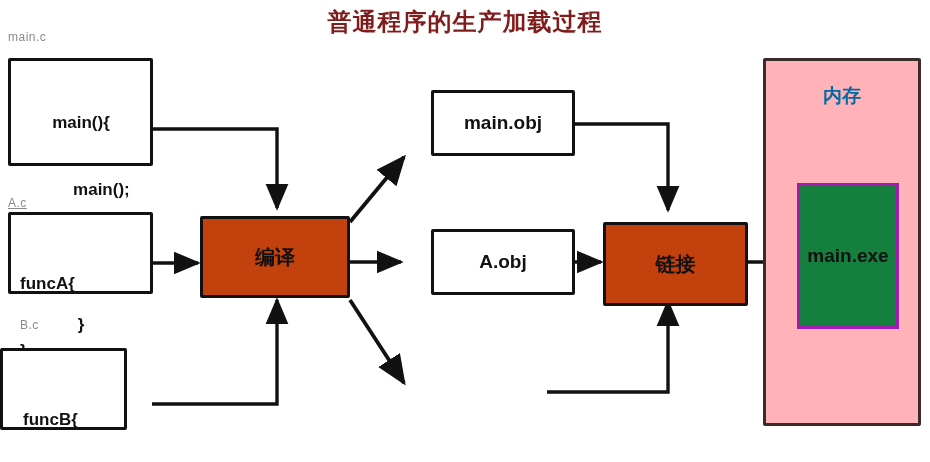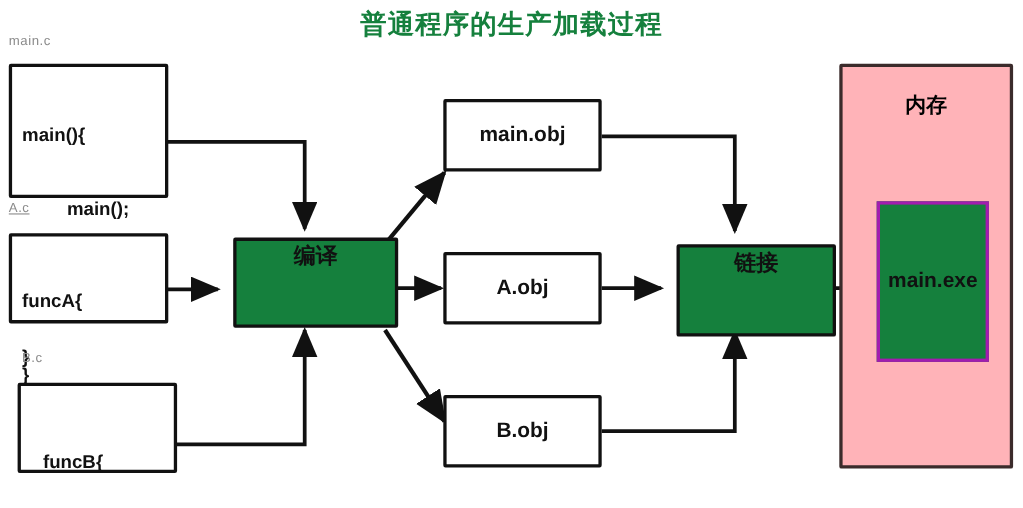--- a/index.html
+++ b/index.html
@@ -26,21 +26,21 @@
     pointer-events: none;
   }
   .title {
     position: absolute;
     left: 0;
     top: 6px;
     width: 930px;
     text-align: center;
     font-size: 24px;
     font-weight: 700;
-    color: #15803d;
+    color: #7f1d1d;
     letter-spacing: 1px;
   }
   .src-label {
     position: absolute;
     font-size: 12px;
     color: #8a8a8a;
     font-weight: 400;
     letter-spacing: 0.5px;
   }
   .box {
@@ -58,45 +58,45 @@
     line-height: 1.32;
     white-space: pre;
   }
   .obj-box {
     display: flex;
     align-items: center;
     justify-content: center;
     font-size: 19px;
     font-weight: 700;
     color: #111111;
+    margin-left: 28px;
   }
   .proc-box {
-    background: #15803d;
+    background: #c2410c;
     display: flex;
-    align-items: flex-start;
+    align-items: center;
     justify-content: center;
     font-size: 20px;
     font-weight: 700;
     color: #111111;
     border: 3px solid #111111;
-    margin-left: 12px;
   }
   .mem-box {
     background: #ffb3b8;
     border: 3px solid #3b2b2b;
   }
   .mem-title {
     position: absolute;
     left: 0;
     top: 22px;
     width: 100%;
     text-align: center;
     font-size: 19px;
     font-weight: 700;
-    color: #000000;
+    color: #0369a1;
   }
   .exe-box {
     position: absolute;
     background: #15803d;
     border: 3px solid #a21caf;
     display: flex;
     align-items: center;
     justify-content: center;
     font-size: 19px;
     font-weight: 700;
@@ -135,56 +135,53 @@
 
     <path d="M547,262 L601,262" fill="none" stroke="#111111" stroke-width="3.4" marker-end="url(#arrow)"></path>
 
     <path d="M547,392 L668,392 L668,302" fill="none" stroke="#111111" stroke-width="3.4" marker-end="url(#arrow)"></path>
 
     <path d="M748,262 L792,262" fill="none" stroke="#111111" stroke-width="3.4" marker-end="url(#arrow)"></path>
   </svg>
 
   <div class="src-label" style="left:8px; top:30px;">main.c</div>
 
-  <div class="box code-box" style="left:8px; top:58px; width:145px; height:122px;">
+  <div class="box code-box" style="left:8px; top:58px; width:145px; height:108px;text-align:center;">
     <span class="code-line">main(){</span>
     <span class="code-line indent-1">main();</span>
     <span class="code-line indent-1">funcB();</span>
     <span class="code-line">}</span>
   </div>
 
-  <div class="src-label" style="left:8px; top:182px;text-decoration:underline;">A.c</div>
+  <div class="src-label" style="left:8px; top:196px;text-decoration:underline;">A.c</div>
 
-  <div class="box code-box" style="left:8px; top:212px; width:145px; height:82px; padding-top:3px;">
+  <div class="box code-box" style="left:8px; top:212px; width:145px; height:82px; padding-top:13px;">
     <span class="code-line">funcA{</span>
     <span class="code-line">}</span>
   </div>
 
   <div class="src-label" style="left:20px; top:318px;">B.c</div>
 
-  <div class="box code-box" style="left:16px; top:348px; width:145px; height:82px; padding-top:13px;padding-left:20px;">
+  <div class="box code-box" style="left:0; top:348px; width:127px; height:82px; padding-top:13px;padding-left:20px;">
     <span class="code-line">funcB{</span>
     
   </div>
 
   <div class="box proc-box" style="left:200px; top:216px; width:150px; height:82px;">
     <span>编译</span>
   </div>
 
   <div class="box obj-box" style="left:403px; top:90px; width:144px; height:66px;">
     <span>main.obj</span>
   </div>
 
   <div class="box obj-box" style="left:403px; top:229px; width:144px; height:66px;text-align:center;">
     <span>A.obj</span>
   </div>
 
-  <div class="box obj-box" style="left:403px; top:359px; width:144px; height:66px;">
-    <span>B.obj</span>
-  </div>
 
   <div class="box proc-box" style="left:603px; top:222px; width:145px; height:84px;">
     <span>链接</span>
   </div>
 
   <div class="box mem-box" style="left:763px; top:58px; width:158px; height:368px;">
     <div class="mem-title">内存</div>
     <div class="exe-box" style="left:31px; top:122px; width:96px; height:140px;">
       <span>main.exe</span>
     </div>

